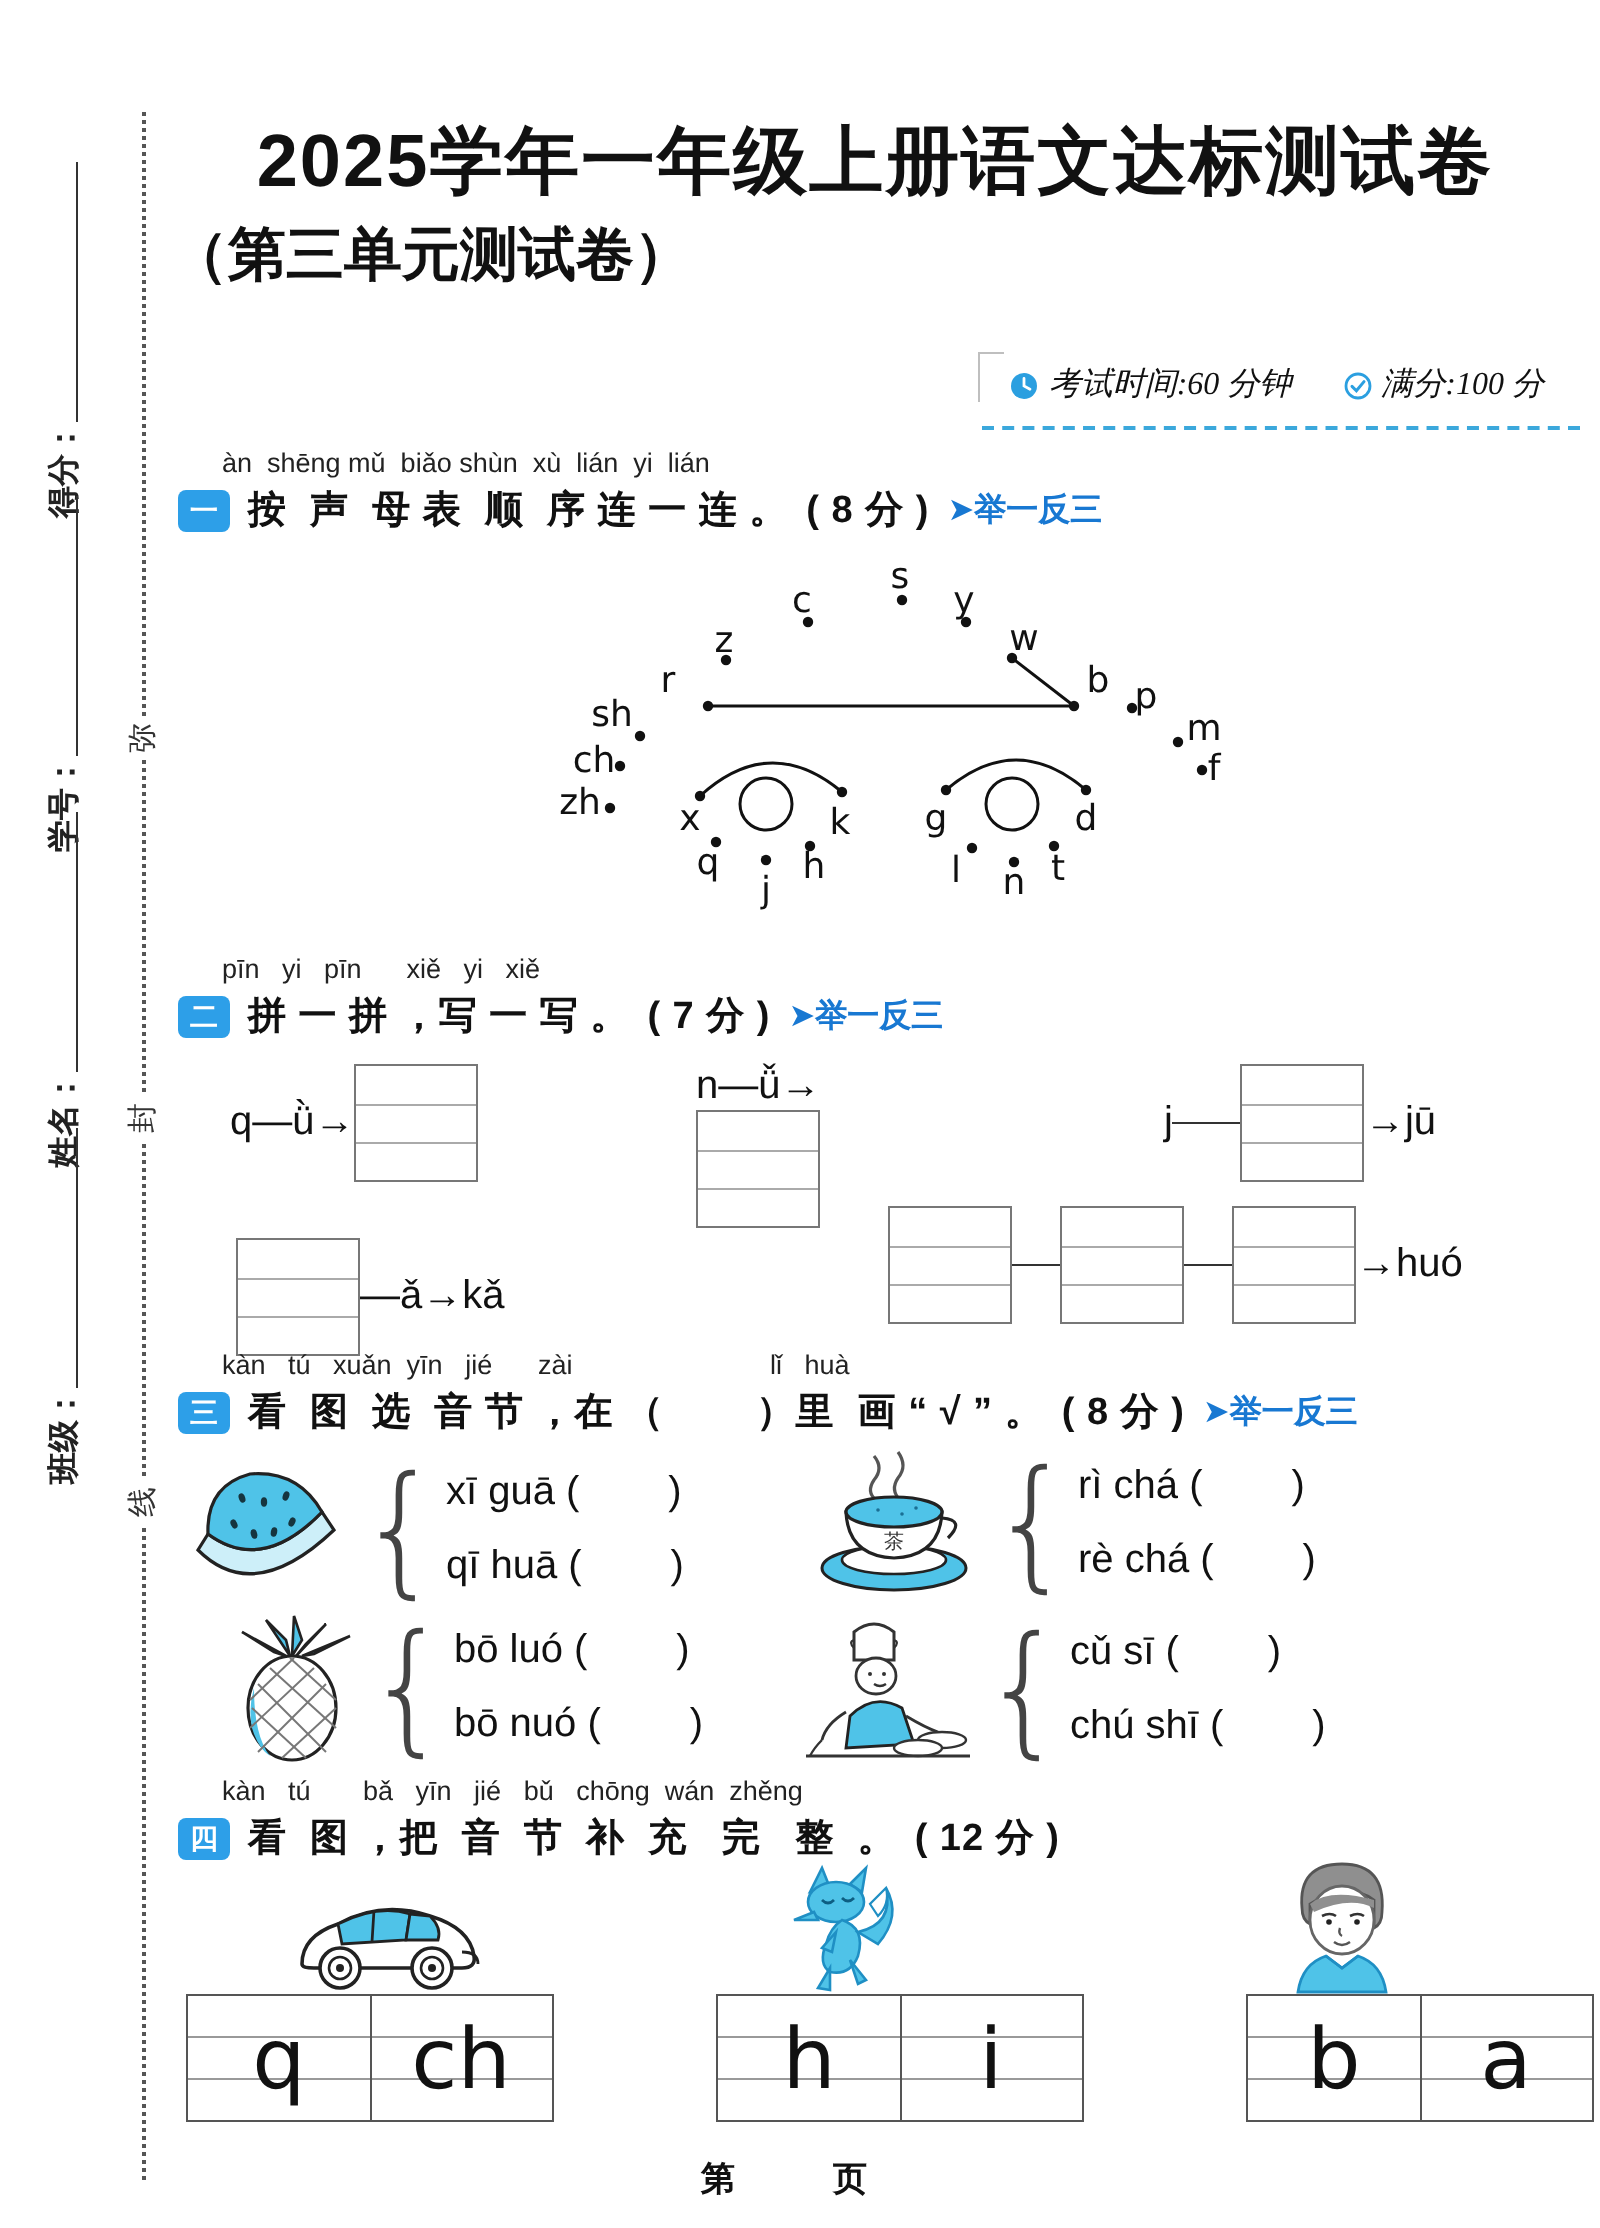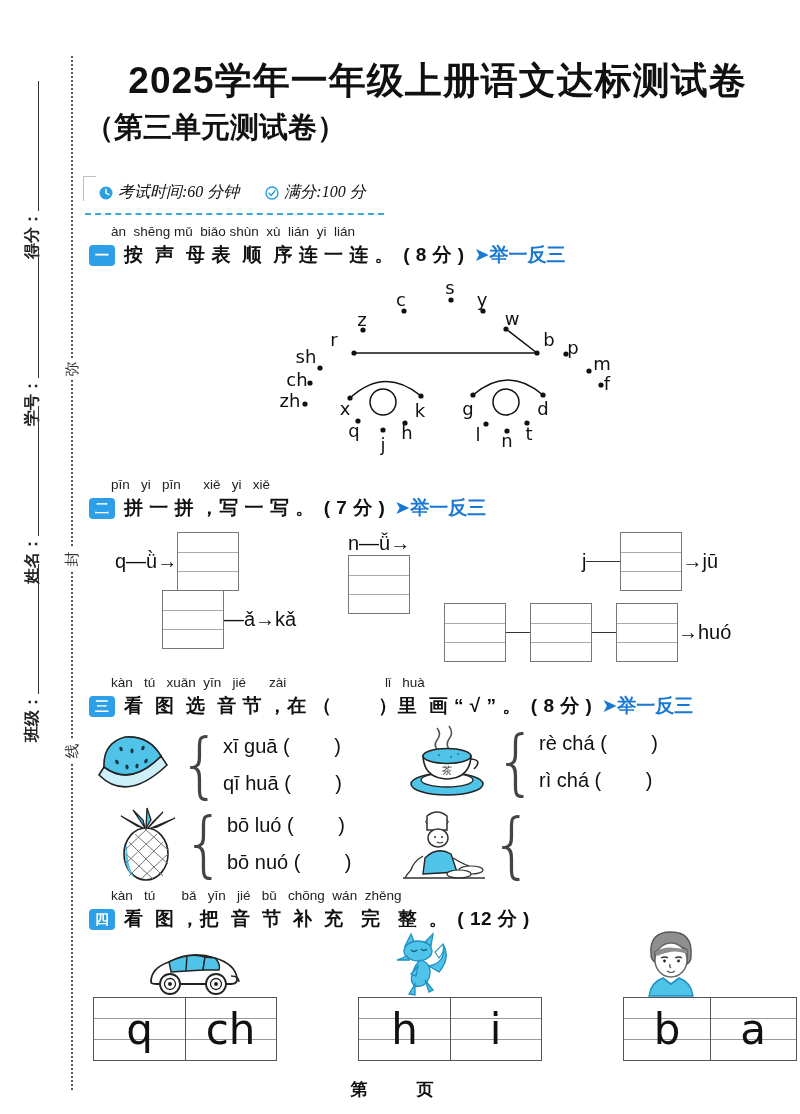--- a/index.html
+++ b/index.html
@@ -11,34 +11,34 @@
   .side-field .blank{flex:1;border-bottom:1.5px solid #333;height:55%;}
   .seal-line{position:absolute;left:71px;top:56px;height:1034px;border-left:2px dotted #555;}
   .seal-char{position:absolute;left:61px;width:22px;height:22px;text-align:center;line-height:22px;
              transform:rotate(-90deg);background:#fff;font-size:15px;color:#333;}
   
   #main{position:absolute;left:85px;top:0;width:705px;height:1060px;}
   .page-title{position:absolute;top:56px;left:0;width:100%;text-align:center;
               font-size:37px;font-weight:900;letter-spacing:1px;}
   .page-subtitle{position:absolute;top:108px;left:0;width:100%;text-align:left;
                  font-size:29px;font-weight:900;}
-  .info-bar{position:absolute;top:178px;left:0;width:100%;display:flex;justify-content:flex-start;}
+  .info-bar{position:absolute;top:178px;left:0;width:100%;display:flex;justify-content:flex-end;}
   .info-inner{display:flex;align-items:center;gap:26px;padding:4px 18px 10px 14px;
               border-bottom:2px dashed #3BA8DC;position:relative;}
   .info-corner{position:absolute;left:-2px;top:-2px;width:12px;height:24px;
                border-left:1px solid #bfbfbf;border-top:1px solid #bfbfbf;}
   .info-item{display:flex;align-items:center;gap:5px;font-family:"Liberation Serif","DejaVu Serif",serif;
              font-style:italic;font-size:16px;color:#111;}
   
   .pinyin{position:absolute;font-size:13.5px;color:#222;white-space:pre;}
   .sec-header{position:absolute;display:flex;align-items:center;gap:9px;}
   .badge{width:26px;height:21px;border-radius:4px;background:#2D9FE8;color:#fff;
          font-size:14px;font-weight:700;text-align:center;line-height:21px;flex:0 0 auto;}
   .sec-title{font-size:19px;font-weight:600;white-space:pre;letter-spacing:0.5px;}
-  .tip{font-size:19px;font-weight:700;color:#1878D2;white-space:pre;}
+  .tip{font-size:16px;font-weight:700;color:#1878D2;white-space:pre;}
   
   #dots-wrap{position:absolute;left:0;top:272px;width:680px;height:205px;}
   
   .sbox{width:60px;height:57px;border:1.5px solid #777;position:relative;background:#fff;flex:0 0 auto;}
   .sbox i{position:absolute;left:0;width:100%;border-top:1px solid #aaa;}
   .sbox i.l1{top:33%;} .sbox i.l2{top:66%;}
   .sp-item{position:absolute;display:flex;align-items:center;}
   .sp-text{font-size:20px;white-space:pre;}
   .dashline{display:inline-block;border-top:1.6px solid #333;}
   
@@ -199,21 +199,21 @@
     <div class="sp-item" style="top:532px;left:497px;">
       <span class="sp-text">j</span>
       <span class="dashline" style="width:34px;"></span>
       <span class="sbox">
           <i class="l1"></i>
           <i class="l2"></i>
         </span>
       <span class="sp-text">→jū</span>
     </div>
 
-    <div class="sp-item" style="top:590px;left:33px;margin-left:44px;">
+    <div class="sp-item" style="top:619px;left:33px;">
       <span class="sbox">
           <i class="l1"></i>
           <i class="l2"></i>
         </span>
       <span class="sp-text">—ǎ→kǎ</span>
     </div>
     <div class="sp-item" style="top:603px;left:345px;padding-left:14px;">
       <span class="sbox">
           <i class="l1"></i>
           <i class="l2"></i>
@@ -271,22 +271,22 @@
         <path d="M20,34 Q21,56 44,57 Q67,56 68,34 Z" fill="#fff" stroke="#222" stroke-width="1.6"></path>
         <path d="M68,37 q12,1 3,10" fill="none" stroke="#222" stroke-width="1.6"></path>
         <ellipse cx="44" cy="34" rx="24" ry="7.5" fill="#4FC3E8" stroke="#222" stroke-width="1.6"></ellipse>
         <text x="44" y="52" font-size="10" text-anchor="middle" fill="#333">茶</text>
         <circle cx="36" cy="33" r="0.9" fill="#1a6f94"></circle>
           <circle cx="48" cy="35" r="0.9" fill="#1a6f94"></circle>
           <circle cx="55" cy="32" r="0.9" fill="#1a6f94"></circle>
       </svg>
       <span class="brace">{</span>
       <div>
+        <div class="opt">rì chá (        )</div>
         <div class="opt">rè chá (        )</div>
-        <div class="opt">rì chá (        )</div>
       </div>
     </div>
 
     <div class="choice-item" style="top:806px;left:28px;">
       <svg width="68" height="76" viewBox="0 0 68 76">
         <g fill="#4FC3E8" stroke="#222" stroke-width="1.3">
           <path d="M32,22 L20,4 L30,14 Z"></path>
             <path d="M33,22 L34,2 L38,14 Z"></path>
           <path d="M35,22 L50,6 L40,16 Z"></path>
             <path d="M30,22 L8,10 L24,20 Z"></path>
@@ -322,20 +322,24 @@
         <path d="M40,36 q3,2 6,0" fill="none" stroke="#333" stroke-width="1.2"></path>
         <path d="M28,52 Q40,40 54,48 L60,66 L26,68 Z" fill="#4FC3E8" stroke="#222" stroke-width="1.4"></path>
         <path d="M26,50 Q16,56 14,64" fill="none" stroke="#333" stroke-width="1.4"></path>
         <path d="M56,52 Q66,58 72,60" fill="none" stroke="#333" stroke-width="1.4"></path>
         <ellipse cx="74" cy="64" rx="12" ry="4" fill="#fff" stroke="#333" stroke-width="1.2"></ellipse>
         <ellipse cx="62" cy="68" rx="12" ry="4" fill="#fff" stroke="#333" stroke-width="1.2"></ellipse>
         <path d="M6,72 L88,72" stroke="#333" stroke-width="1.6"></path>
         <path d="M14,64 Q10,68 8,72" fill="none" stroke="#333" stroke-width="1.2"></path>
       </svg>
       <span class="brace">{</span>
+      <div>
+        <div class="opt">cǔ sī (        )</div>
+        <div class="opt">chú shī (        )</div>
+      </div>
     </div>
 
     <div class="pinyin" style="top:888px;left:26px;">kàn   tú       bǎ   yīn   jié   bǔ   chōng  wán  zhěng</div>
     <div class="sec-header" style="top:906px;left:4px;">
       <span class="badge">四</span>
       <span class="sec-title">看  图 ，把  音  节  补  充   完   整  。</span>
       <span class="sec-title">( 12 分 )</span>
     </div>
 
     <div class="fimg" style="top:938px;left:58px;">

